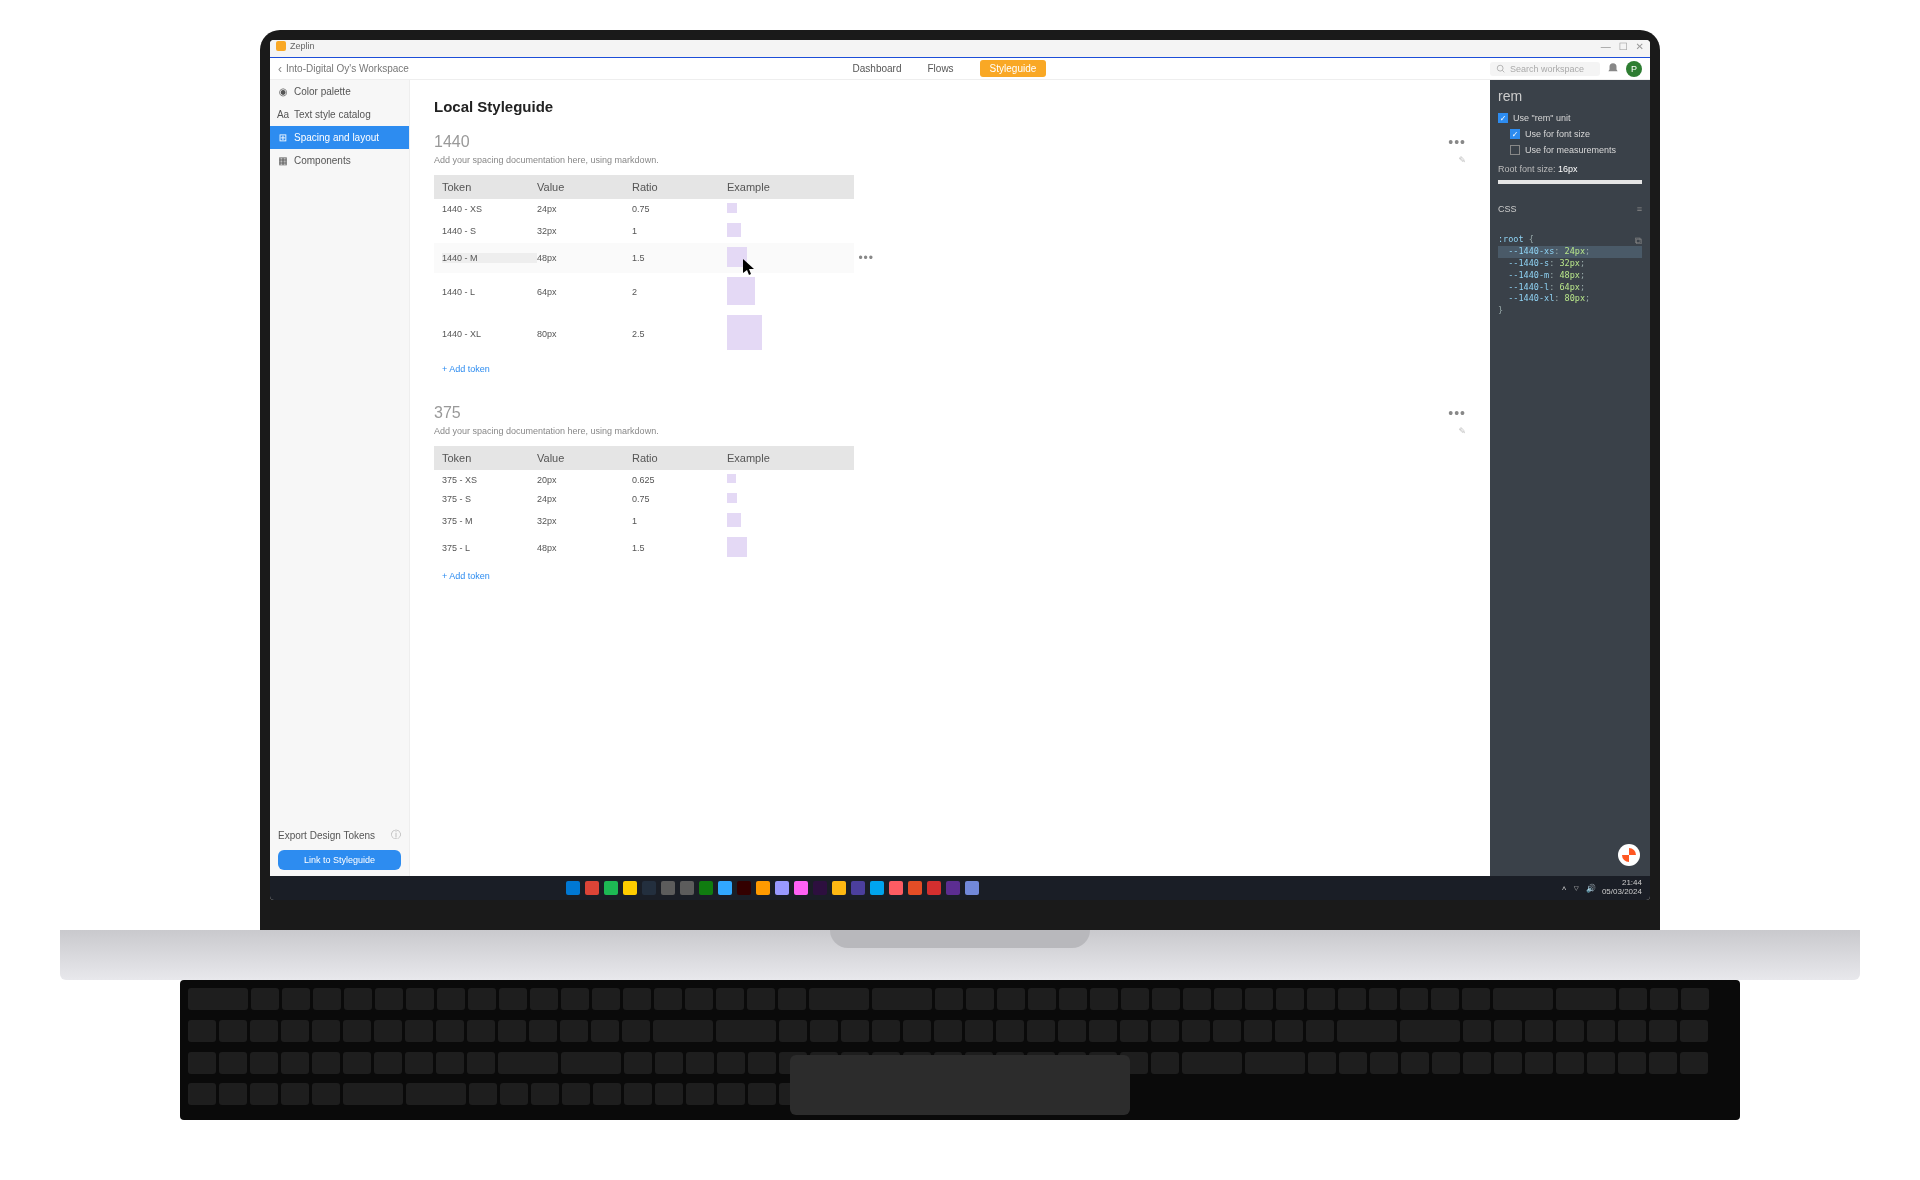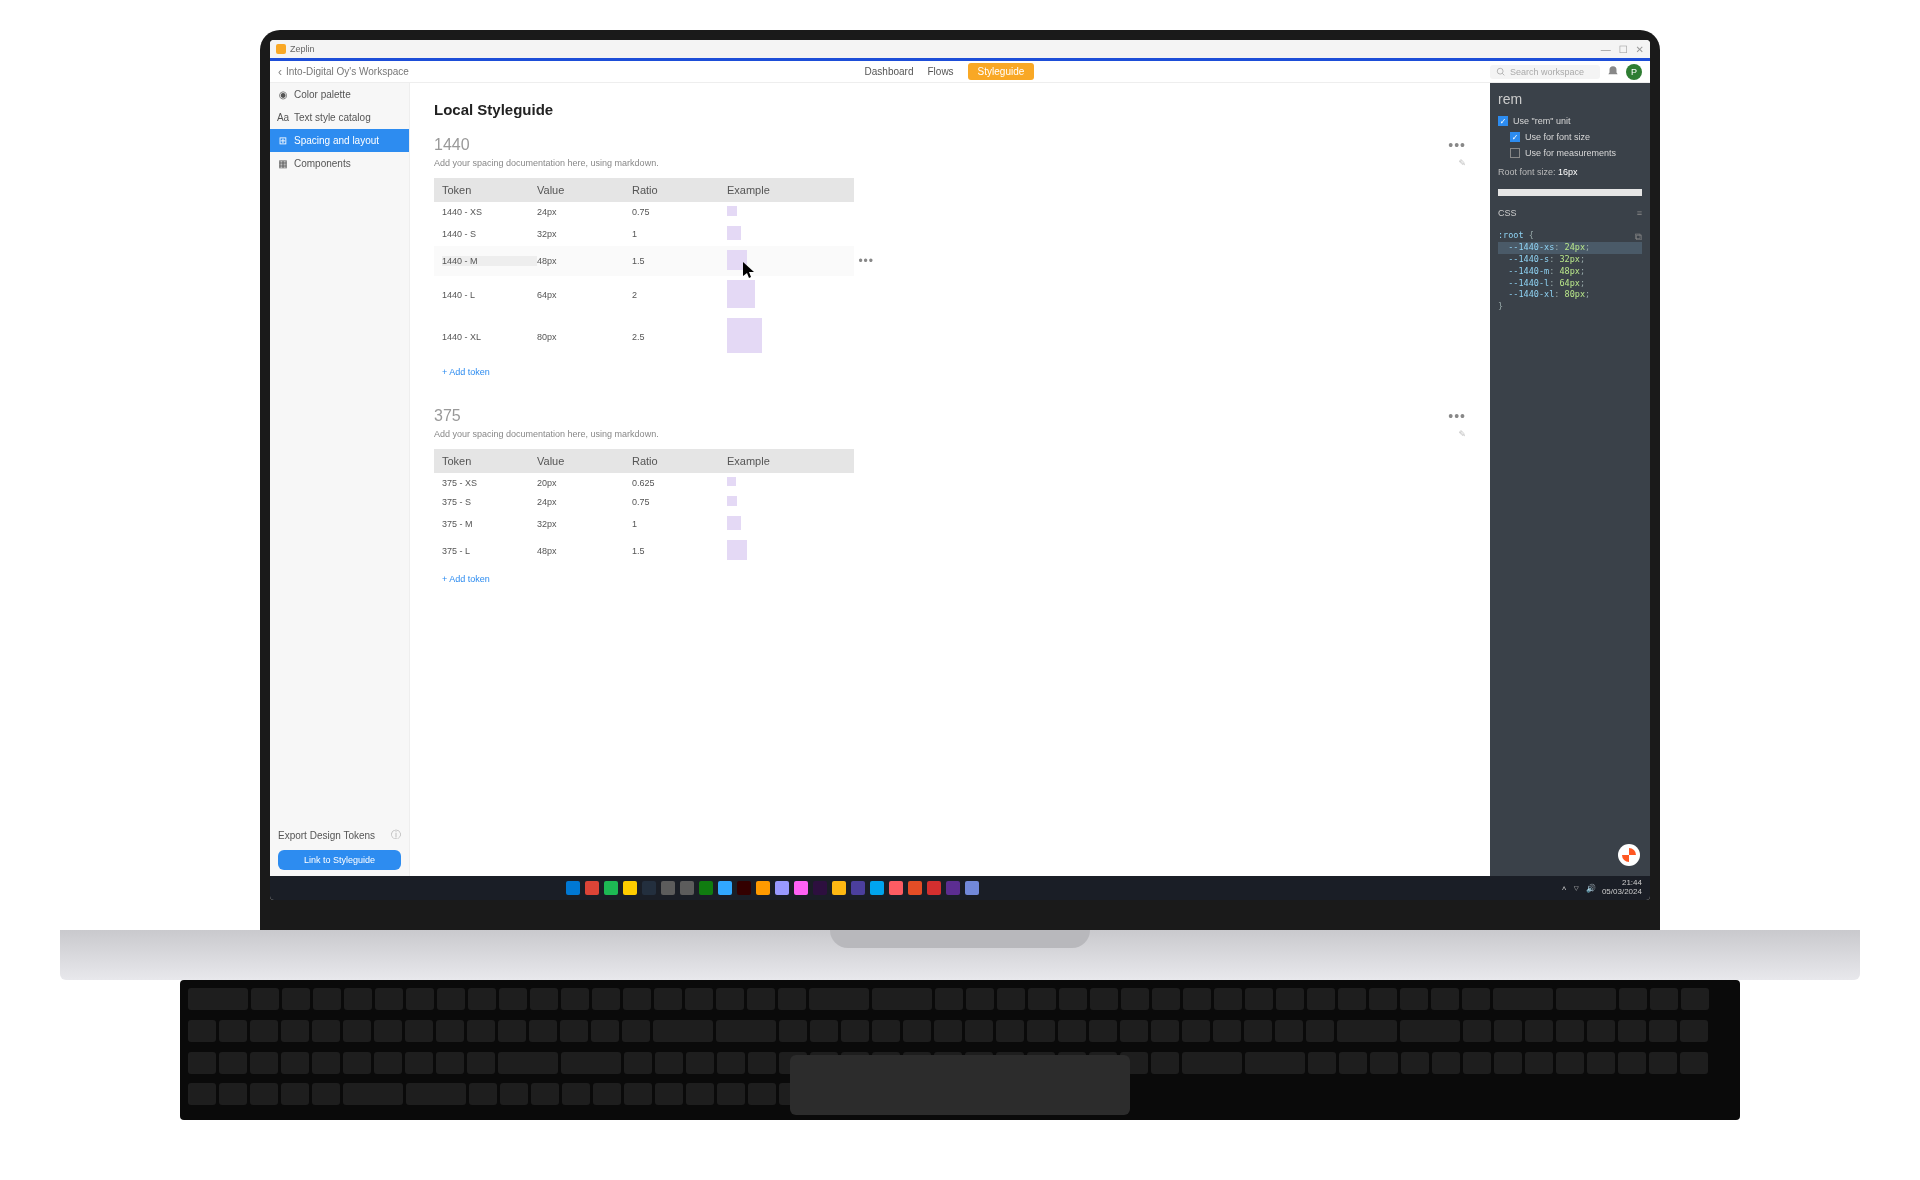--- a/index.html
+++ b/index.html
@@ -66,25 +66,24 @@
     .trackpad {
       position:absolute; top:1055px; left:50%; transform:translateX(-50%);
       width:340px; height:60px; background:#2c2c2c; border-radius:6px;
     }
     
     
     .titlebar {
       height: 18px;
       background: #f4f4f4;
       display: flex;
-      align-items: center;
-      padding: 9px 6px;
+      padding: 1px 6px;
       font-size: 9px;
       color: #666;
-      border-bottom: 3px solid #1d4ed8;
+      border-bottom: 1px solid #1d4ed8;
     }
     .titlebar-icon {
       width: 10px; height: 10px;
       background: #f9a825;
       border-radius: 2px;
       margin-right: 4px;
     }
     .titlebar-controls { margin-left: auto; display:flex; gap:8px; color:#999; font-size:10px; }
     
     
@@ -92,21 +91,21 @@
       height: 22px;
       display: flex;
       align-items: center;
       padding: 0 8px;
       border-bottom: 1px solid #eee;
       font-size: 10px;
       color: #555;
     }
     .back-arrow { color:#888; margin-right:4px; font-size:12px; }
     .workspace-name { color:#777; }
-    .nav-center { margin-left: auto; margin-right: auto; display:flex; gap:14px; align-items:center;}
+    .nav-center { margin-left: auto; margin-right: auto; display:flex; gap:26px; align-items:center;}
     .nav-link { cursor:pointer; color:#555; }
     .nav-link.active { background:#f9a825; color:#fff; padding:3px 10px; border-radius:3px; }
     .nav-right { display:flex; gap:6px; align-items:center; }
     .search-box {
       display:flex; align-items:center; background:#f4f4f4; border-radius:3px;
       padding:2px 6px; width:110px; font-size:9px; color:#aaa;
     }
     .bell-icon { width:14px; height:14px; color:#888; }
     .avatar { width:16px; height:16px; border-radius:50%; background:#2e7d32; color:#fff; display:flex; align-items:center; justify-content:center; font-size:9px; }
     
@@ -191,21 +190,21 @@
       flex-direction:column;
       position:relative;
     }
     .rp-title { font-size:14px; margin-bottom:6px; color:#ccc; }
     .rp-check { display:flex; align-items:center; gap:5px; margin:3px 0; }
     .rp-check.sub { margin-left:12px; }
     .chk { width:10px; height:10px; background:#2d8cf0; display:inline-flex; align-items:center; justify-content:center; color:#fff; font-size:8px; }
     .chk.empty { background:transparent; border:1px solid #888; }
     .rp-font { margin:6px 0; color:#bbb; }
     .rp-font .val { color:#fff; }
-    .code-header { display:flex; align-items:center; margin-top:6px; padding:12px 0; border-top:7px solid #e5e5e5; color:#ccc; }
+    .code-header { display:flex; align-items:center; padding:20px 0; border-top:4px solid #e5e5e5; color:#ccc; }
     .code-lang { }
     .code-opts { margin-left:auto; color:#888; }
     .code-block {
       font-family: monospace;
       font-size: 8.5px;
       line-height: 1.4;
       color: #9aa;
       position:relative;
     }
     .code-block .sel { color:#8fd3f4; }

